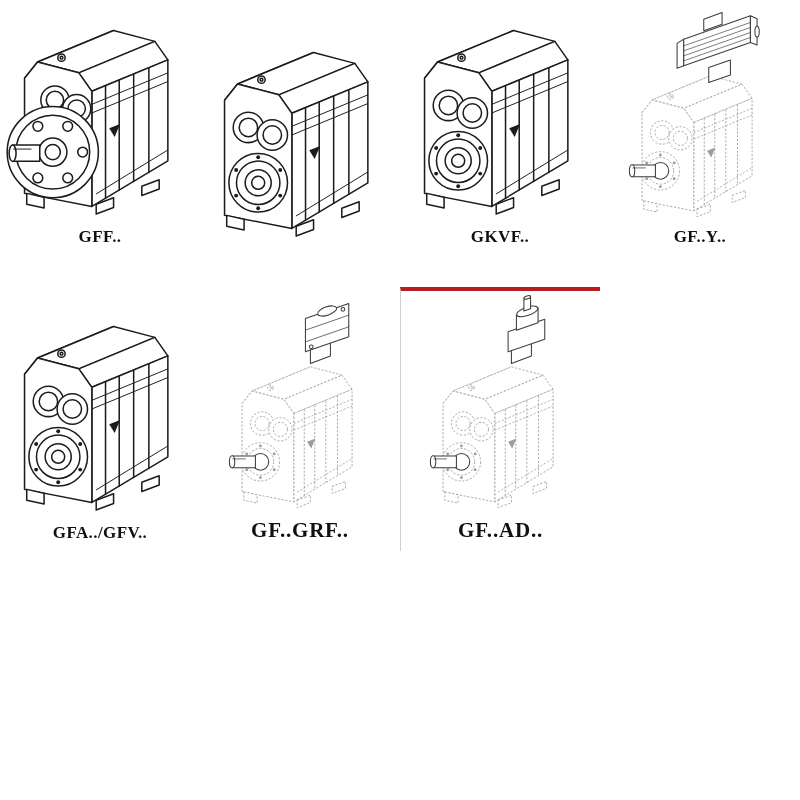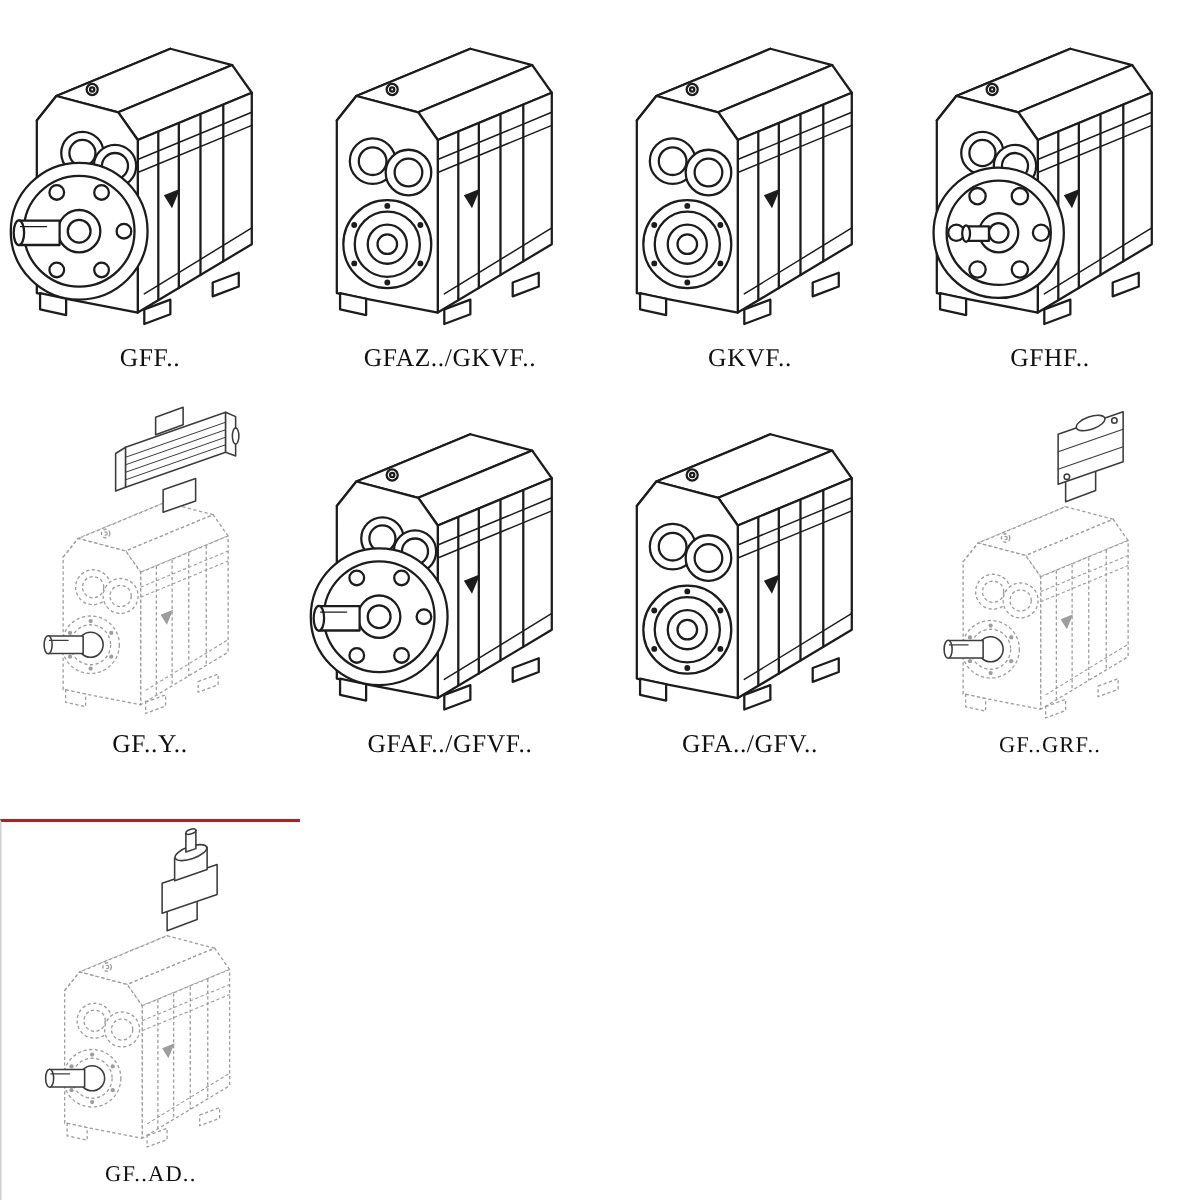--- a/index.html
+++ b/index.html
@@ -2,24 +2,24 @@
 <html><head>
 <meta charset="utf-8">
 <style>
   * { margin:0; padding:0; box-sizing:border-box; }
   html,body { width:800px; height:800px; background:#fff; overflow:hidden;
               font-family:"Liberation Serif", serif; }
   .grid { display:grid; width:800px; height:800px;
           grid-template-columns:repeat(4,1fr); grid-template-rows:repeat(3,1fr); }
   .cell { display:flex; flex-direction:column; align-items:center;
           justify-content:flex-end; padding-bottom:8px; }
-  .label { font-weight:400; font-size:17px; letter-spacing:.4px; color:#101010;
+  .label { font-weight:700; font-size:17px; letter-spacing:.4px; color:#101010;
            padding-top:2px; white-space:nowrap; }
-  .cell.big .label { font-size:15px; letter-spacing:.8px; }
-  .cell.boxed { border-left:1px solid #cfcfcf; border-top:2px solid #b91c1c;margin-top:32px; }
+  .cell.big .label { font-size:21px; letter-spacing:.8px; }
+  .cell.boxed { border-left:1px solid #cfcfcf; border-top:4px solid #b91c1c;margin-top:32px; }
   
   .ink   { color:#1c1c1c; stroke:currentColor; stroke-width:1.4;
            stroke-linejoin:round; stroke-linecap:round; }
   .ghost { color:#9d9d9d; stroke:currentColor; stroke-width:1.05;
            stroke-dasharray:2.6 2; stroke-linejoin:round; }
   .att   { color:#3c3c3c; stroke:currentColor; stroke-width:1.25;
            stroke-linejoin:round; stroke-linecap:round; }
   .defs { position:absolute; width:0; height:0; }
 </style>
 </head>
@@ -174,71 +174,50 @@
     <figcaption class="label">GFF..</figcaption>
   </figure>
 
   <figure class="cell">
     <svg width="190" height="212" viewBox="0 20 175 195">
       <g class="ink">
           <use href="#housing"></use>
           <use href="#front-hollow"></use>
         </g>
     </svg>
-    <figcaption class="label">GFAZ../GKVF..</figcaption>
   </figure>
 
   <figure class="cell">
     <svg width="190" height="212" viewBox="0 20 175 195">
       <g class="ink">
           <use href="#housing"></use>
           <use href="#front-hollow"></use>
         </g>
     </svg>
     <figcaption class="label">GKVF..</figcaption>
   </figure>
 
-  <figure class="cell">
-    <svg width="190" height="212" viewBox="0 20 175 195">
-      <g class="ink">
-          <use href="#housing"></use>
-          <use href="#front-gears"></use>
-          <use href="#flange2"></use>
-        </g>
-    </svg>
-    <figcaption class="label">GFHF..</figcaption>
-  </figure>
 
 
 
 
   <figure class="cell">
     <svg width="146" height="225" viewBox="0 -55 175 270">
       <g class="ghost">
           <use href="#housing"></use>
           <use href="#front-dash"></use>
         </g>
       <g class="att">
           <use href="#out-shaft"></use>
           <use href="#motor" transform="translate(0,10)"></use>
         </g>
     </svg>
     <figcaption class="label">GF..Y..</figcaption>
   </figure>
 
-  <figure class="cell">
-    <svg width="190" height="212" viewBox="0 20 175 195">
-      <g class="ink">
-          <use href="#housing"></use>
-          <use href="#front-gears"></use>
-          <use href="#flange"></use>
-        </g>
-    </svg>
-    <figcaption class="label">GFAF../GFVF..</figcaption>
-  </figure>
 
   <figure class="cell">
     <svg width="190" height="212" viewBox="0 20 175 195">
       <g class="ink">
           <use href="#housing"></use>
           <use href="#front-hollow"></use>
         </g>
     </svg>
     <figcaption class="label">GFA../GFV..</figcaption>
   </figure>

